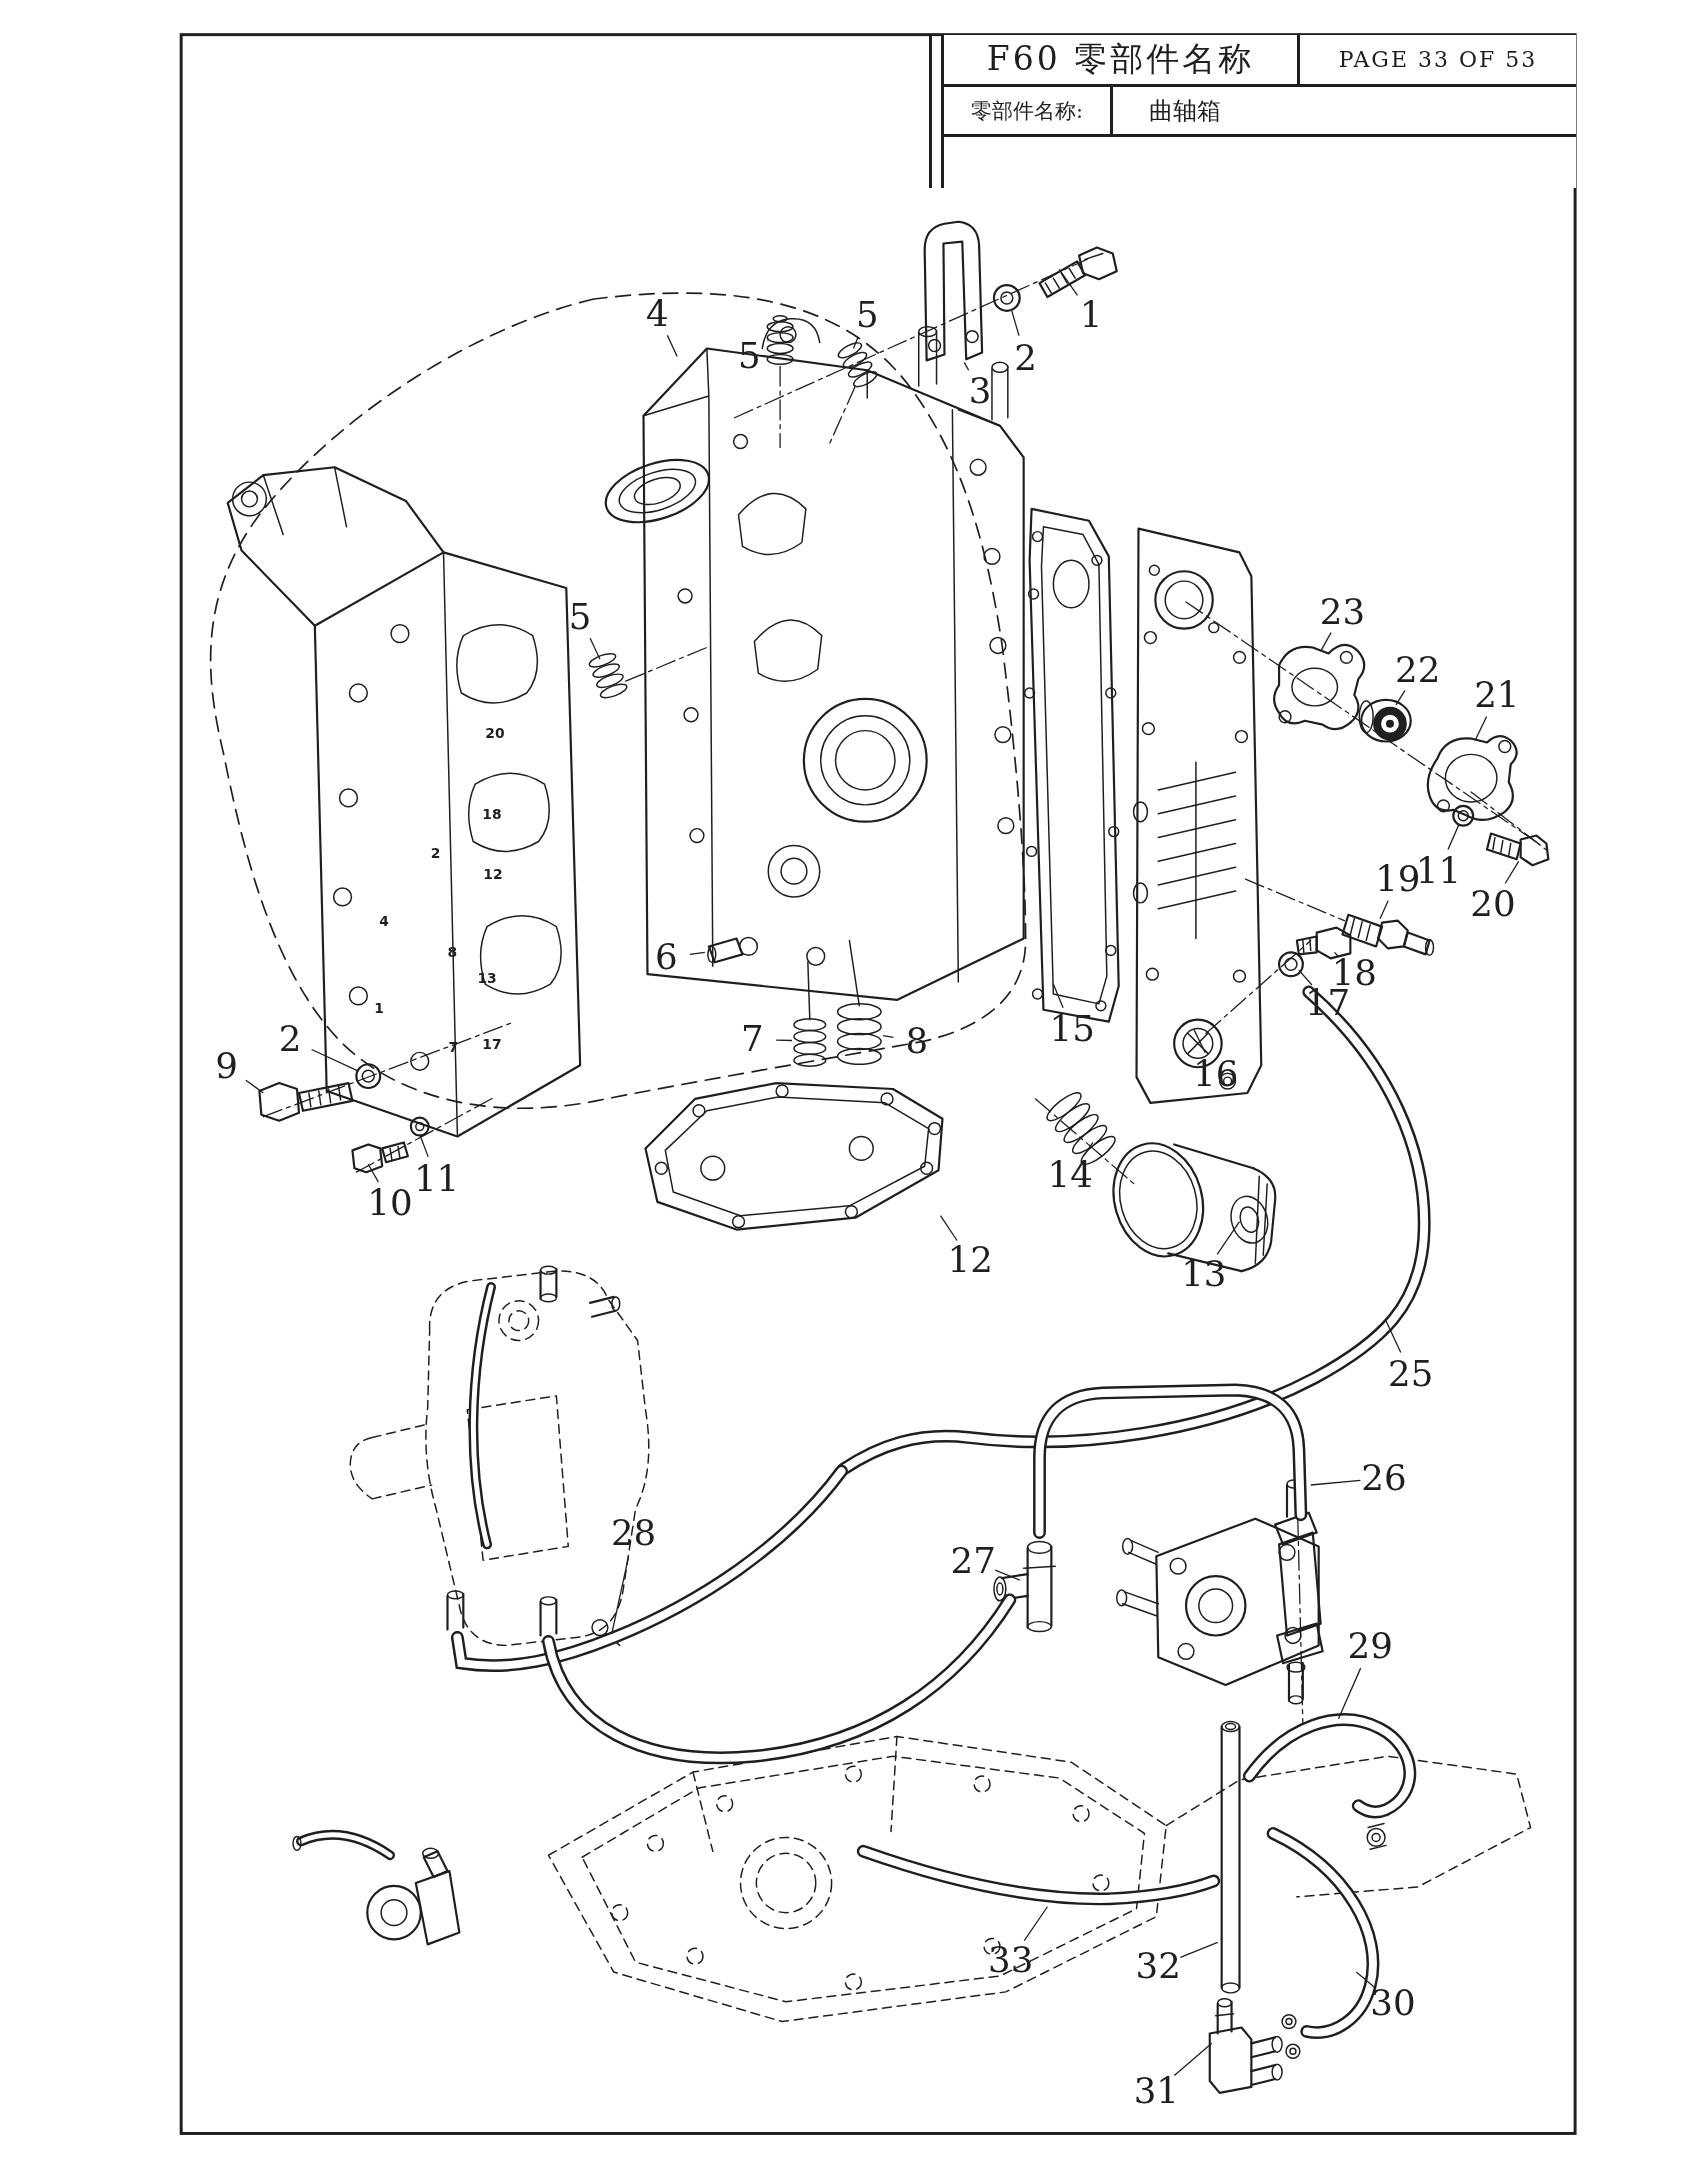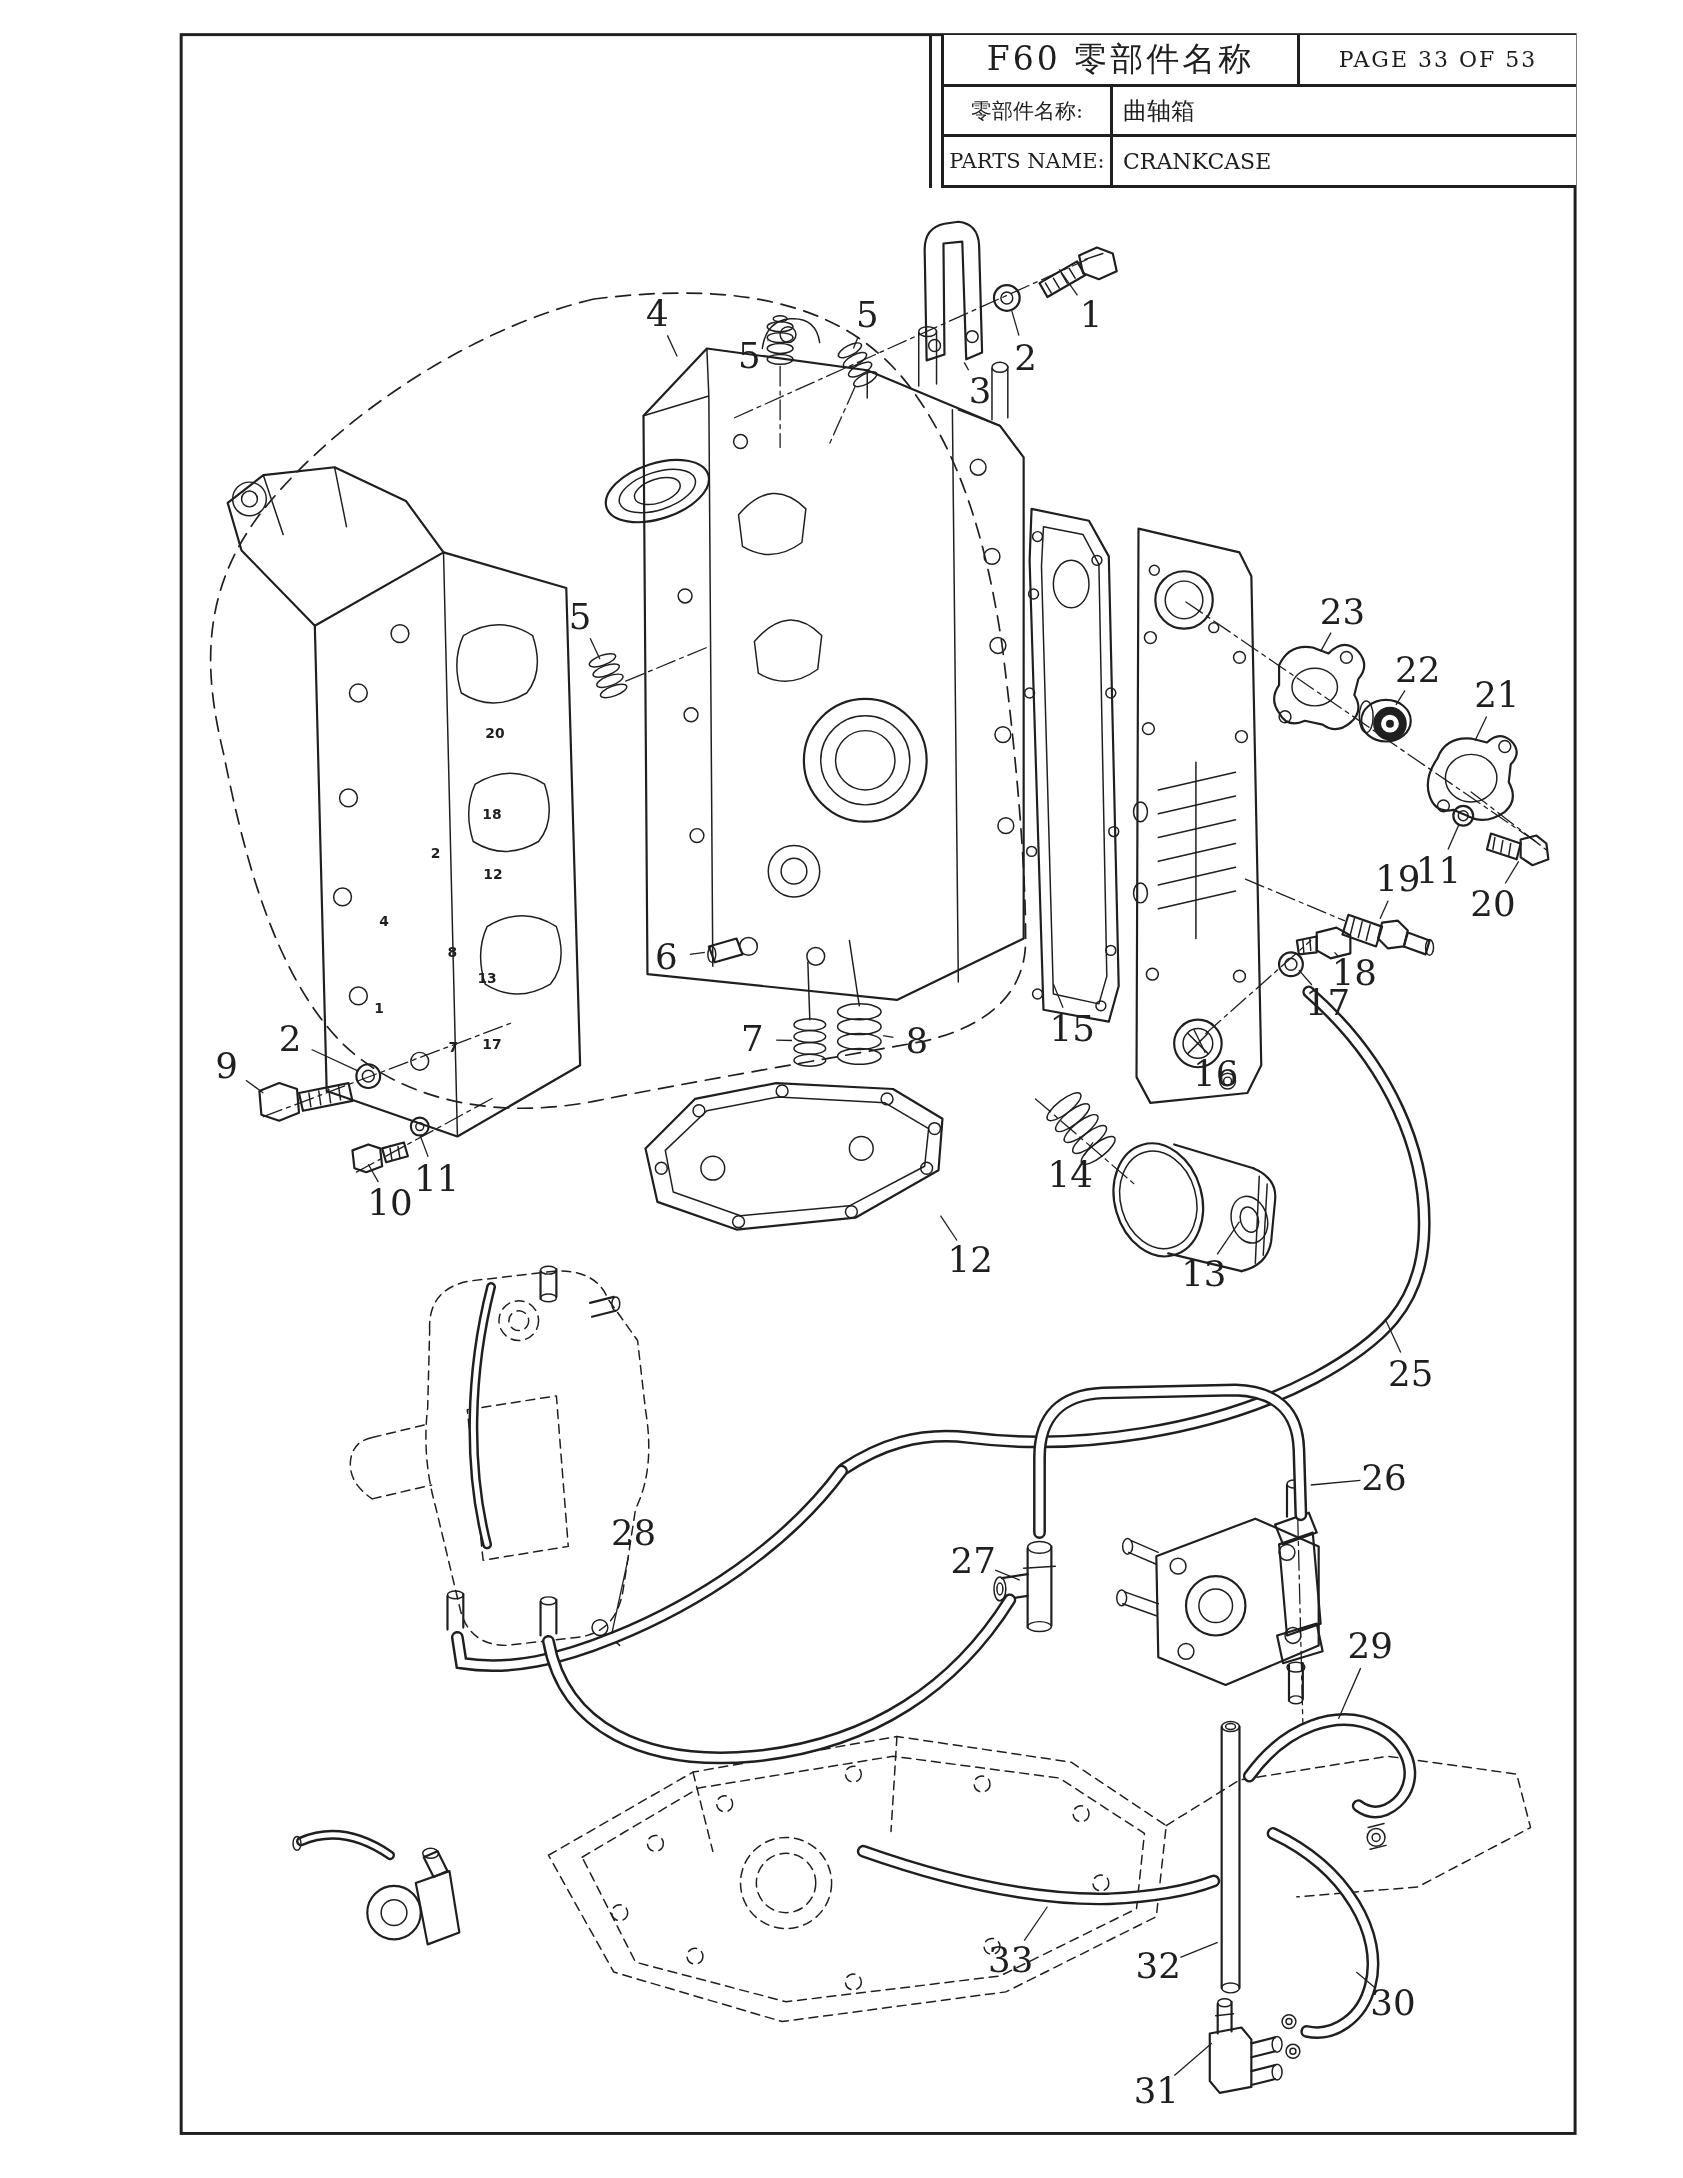--- a/index.html
+++ b/index.html
@@ -23,21 +23,21 @@
   .titleblock{position:absolute;left:941px;top:35px;width:635px;height:153px;background:#fff;border-left:3px solid #1f1f1f;box-sizing:border-box;}
   .titleblock::before{content:"";position:absolute;left:-15px;top:0;bottom:0;width:2.5px;background:#1f1f1f;}
   .tb-row{display:flex;box-sizing:border-box;border-bottom:3px solid #1f1f1f;}
   .tb-row1{height:52px;}
   .tb-row2{height:50px;}
   .tb-row3{height:51px;border-bottom:3px solid #1f1f1f;}
   .tb-cell{display:flex;align-items:center;box-sizing:border-box;}
   .tb-title{width:356px;justify-content:center;font-size:33px;letter-spacing:3px;border-right:3px solid #1f1f1f;}
   .tb-page{flex:1;justify-content:center;font-size:22px;letter-spacing:2px;}
   .tb-label{width:169px;justify-content:center;font-size:21px;border-right:3px solid #1f1f1f;}
-  .tb-value{flex:1;padding-left:10px;font-size:22px;}
+  .tb-value{flex:1;padding-left:10px;font-size:22px;margin-left:26px;}
   .tb-value.cn{font-size:24px;}
 </style>
 </head>
 <body>
 
 <div class="page">
 
 <svg viewBox="0 0 1700 2200">
 
   <rect x="183" y="35" width="1408" height="2120" fill="none" stroke="#1f1f1f" stroke-width="3"></rect>
@@ -535,20 +535,16 @@
 
 <div class="titleblock">
   <div class="tb-row tb-row1">
     <div class="tb-cell tb-title">F60 零部件名称</div>
     <div class="tb-cell tb-page">PAGE 33 OF 53</div>
   </div>
   <div class="tb-row tb-row2">
     <div class="tb-cell tb-label">零部件名称:</div>
     <div class="tb-cell tb-value cn">曲轴箱</div>
   </div>
-  <div class="tb-row tb-row3">
-    <div class="tb-cell tb-label">PARTS NAME:</div>
-    <div class="tb-cell tb-value">CRANKCASE</div>
-  </div>
 </div>
 
 </div>
 
 
 </body></html>

